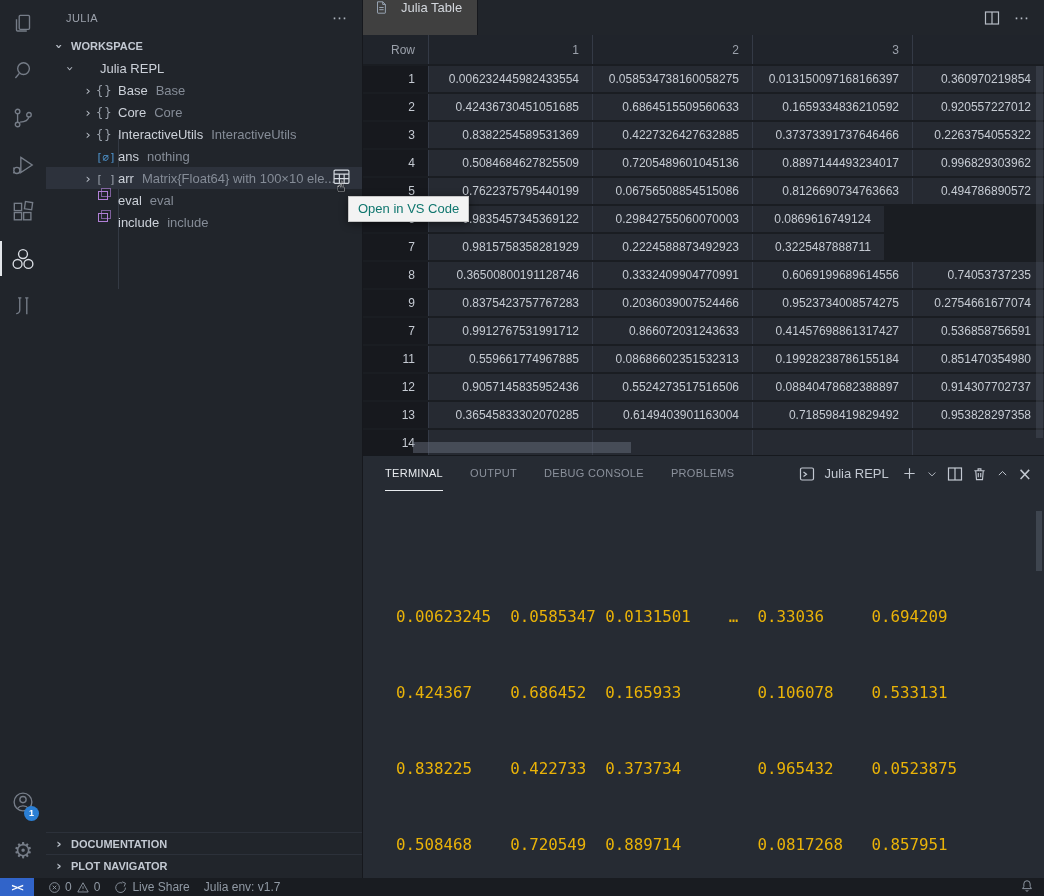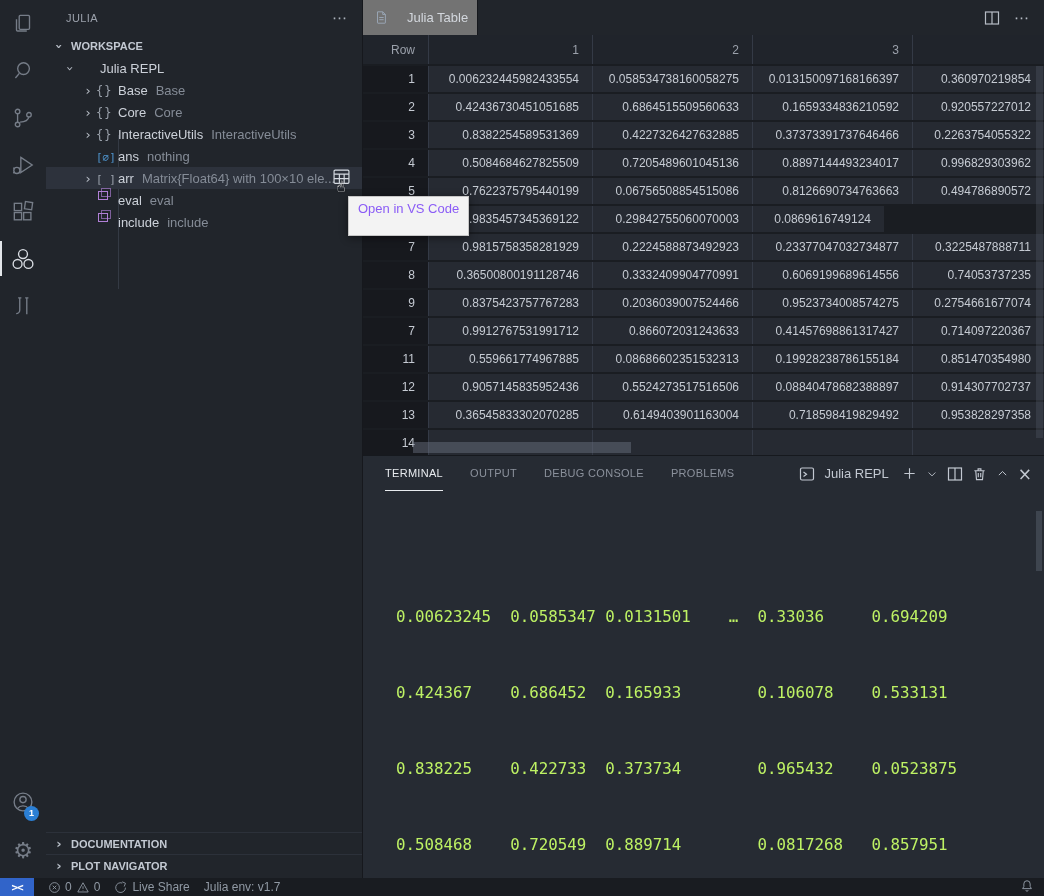--- a/index.html
+++ b/index.html
@@ -38,29 +38,29 @@
   .ticon.k-value::before { content:"[⌀]"; color:#4e94ce; font-size:11px; }
   .ticon.k-array::before { content:"[ ]"; color:#9ba2ac; font-size:11px; }
   .ticon.k-function::before { content:""; position:absolute; left:2px; top:-9px; width:8px; height:7px; border:1px solid var(--icon-purple,#b180d7); }
   .ticon.k-function::after  { content:""; position:absolute; left:5px; top:-12px; width:8px; height:7px; border:1px solid var(--icon-purple,#b180d7); opacity:.65; }
   .tlabel { margin-right:8px; white-space:nowrap; }
   .tdetail { color:#858c97; white-space:nowrap; overflow:hidden; }
   .row-action { position:absolute; left:287px; top:3px; width:17px; height:16px; }
   .row-action svg { stroke:#d5dae1; fill:none; stroke-width:1.1; }
   .hand-cursor { position:absolute; left:290px; top:12px; font-size:15px; color:#f0f0f0;
     font-family:"DejaVu Sans", sans-serif; transform:rotate(-12deg); text-shadow:0 0 2px #000; z-index:30; }
-  .tooltip { position:absolute; left:302px; top:196px; z-index:40; background:var(--tooltip-bg,#f3f3f3); color:#8b5cf6;
-    border:1px solid #c6c6c6; font-size:13px; padding:4px 9px 19px; white-space:nowrap; box-shadow:0 2px 8px rgba(0,0,0,.45); }
+  .tooltip { position:absolute; left:302px; top:196px; z-index:40; background:var(--tooltip-bg,#f3f3f3); color:#0f766e;
+    border:1px solid #c6c6c6; font-size:13px; padding:4px 9px 5px; white-space:nowrap; box-shadow:0 2px 8px rgba(0,0,0,.45); }
   .sb-bottom { position:absolute; left:0; right:0; bottom:2px; }
   .sb-bottom .sb-section-header { border-top:1px solid #2c313a; }
 
   
   .editor { position:absolute; left:363px; top:0; width:681px; height:455px; background:#1a1d22; }
   .tabbar { height:35px; background:#21252b; display:flex; align-items:stretch; }
-  .tab { width:115px; background:#737373; display:flex; align-items:center; padding-left:11px; gap:19px;
+  .tab { width:115px; background:#404040; display:flex; align-items:flex-start; padding-left:11px; gap:13px;
     color:#d3d7dd; font-size:13px; border-right:1px solid #16181d; cursor:pointer; }
   .tab svg { stroke:#9aa7b6; fill:none; stroke-width:1.1; }
   .editor-actions { margin-left:auto; display:flex; align-items:center; gap:14px; padding-right:14px; color:#b6bcc5; }
   .editor-actions svg { stroke:#b6bcc5; fill:none; stroke-width:1.2; }
   .ea-more { font-size:15px; letter-spacing:1px; cursor:pointer; }
 
   .jtable { position:absolute; left:0; top:35px; right:0; bottom:0; overflow:hidden; }
   .thead { display:flex; height:29px; align-items:center; background:#20242b; color:#9ba1ab; font-size:12px; margin-bottom:2px; }
   .th { text-align:right; padding-right:13px; height:100%; display:flex; align-items:center; justify-content:flex-end; border-left:1px solid #343a46; }
   .th:first-child { border-left:none; }
@@ -80,21 +80,21 @@
   .panel-header { height:35px; display:flex; align-items:center; padding-left:22px; }
   .ptab { font-size:11px; color:#8b919c; margin-right:27px; letter-spacing:.3px; height:100%; display:flex; align-items:center; cursor:pointer; border-bottom:1px solid transparent; }
   .ptab.active { color:#e8ebef; border-bottom:1px solid #e8ebef; }
   .panel-right { margin-left:auto; display:flex; align-items:center; gap:9px; padding-right:12px; color:#c2c8d1; }
   .panel-right svg { stroke:#c2c8d1; fill:none; stroke-width:1.2; }
   .term-name { font-size:13px; color:#c2c8d1; margin-right:4px; }
   .pi { cursor:pointer; display:flex; align-items:center; }
   .px-close { font-size:17px; font-family:"DejaVu Sans", sans-serif; }
 
   .terminal { position:absolute; left:0; top:35px; right:0; bottom:0; padding:2px 0 0 20px;
-    font-family:"DejaVu Sans Mono", monospace; font-size:15.8px; line-height:19px; color:#bef264; white-space:pre; }
+    font-family:"DejaVu Sans Mono", monospace; font-size:15.8px; line-height:19px; color:#eab308; white-space:pre; }
   .matrix { margin-left:13px; }
   .tl { height:19px; }
   .tc { display:inline-block; white-space:pre; }
   .tc.c1 { width:12ch; }
   .tc.c2 { width:10ch; }
   .tc.c3 { width:13ch; }
   .tc.ce { width:3ch; }
   .tc.c4 { width:12ch; }
   .term-scroll { position:absolute; right:2px; top:55px; width:6px; height:60px; background:rgba(110,118,132,.35); }
 
@@ -340,21 +340,20 @@
             <div class="cell rn w-rn">6</div>
             <div class="cell w-c1">0.9835457345369122</div>
             <div class="cell w-c2">0.29842755060070003</div>
             <div class="cell w-c4">0.0869616749124</div>
           </div>
 
           <div class="trrow">
             <div class="cell rn w-rn">7</div>
             <div class="cell w-c1">0.9815758358281929</div>
             <div class="cell w-c2">0.2224588873492923</div>
-            <div class="cell w-c3">0.23377047032734877</div>
             <div class="cell w-c4">0.3225487888711</div>
           </div>
 
           <div class="trrow">
             <div class="cell rn w-rn">8</div>
             <div class="cell w-c1">0.36500800191128746</div>
             <div class="cell w-c2">0.3332409904770991</div>
             <div class="cell w-c3">0.6069199689614556</div>
             <div class="cell w-c4">0.74053737235</div>
           </div>
@@ -365,21 +364,21 @@
             <div class="cell w-c2">0.2036039007524466</div>
             <div class="cell w-c3">0.9523734008574275</div>
             <div class="cell w-c4">0.2754661677074</div>
           </div>
 
           <div class="trrow">
             <div class="cell rn w-rn">7</div>
             <div class="cell w-c1">0.9912767531991712</div>
             <div class="cell w-c2">0.866072031243633</div>
             <div class="cell w-c3">0.41457698861317427</div>
-            <div class="cell w-c4">0.714097220367</div>
+            <div class="cell w-c4">0.536858756591</div>
           </div>
 
           <div class="trrow">
             <div class="cell rn w-rn">11</div>
             <div class="cell w-c1">0.559661774967885</div>
             <div class="cell w-c2">0.08686602351532313</div>
             <div class="cell w-c3">0.19928238786155184</div>
             <div class="cell w-c4">0.851470354980</div>
           </div>
 

